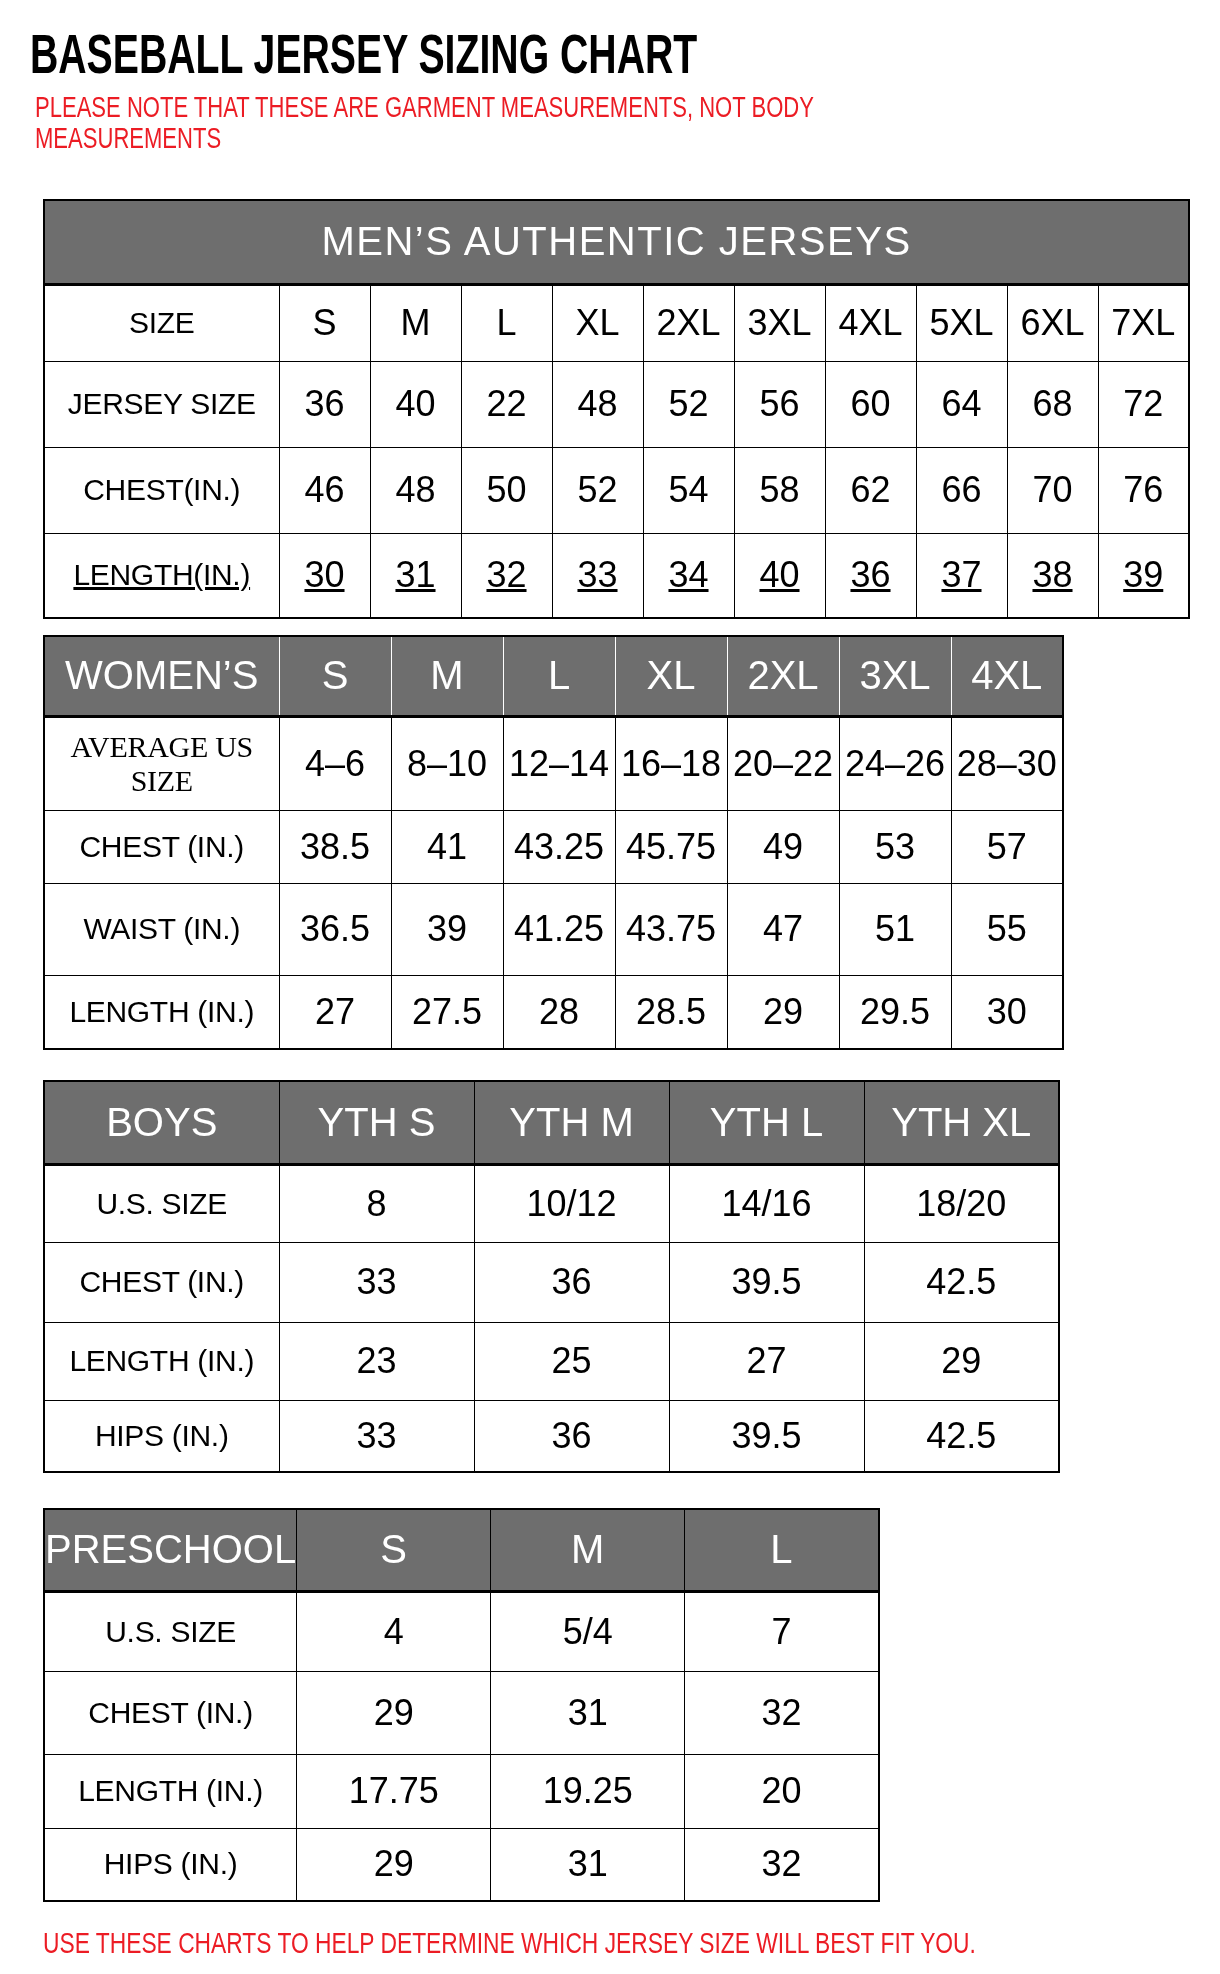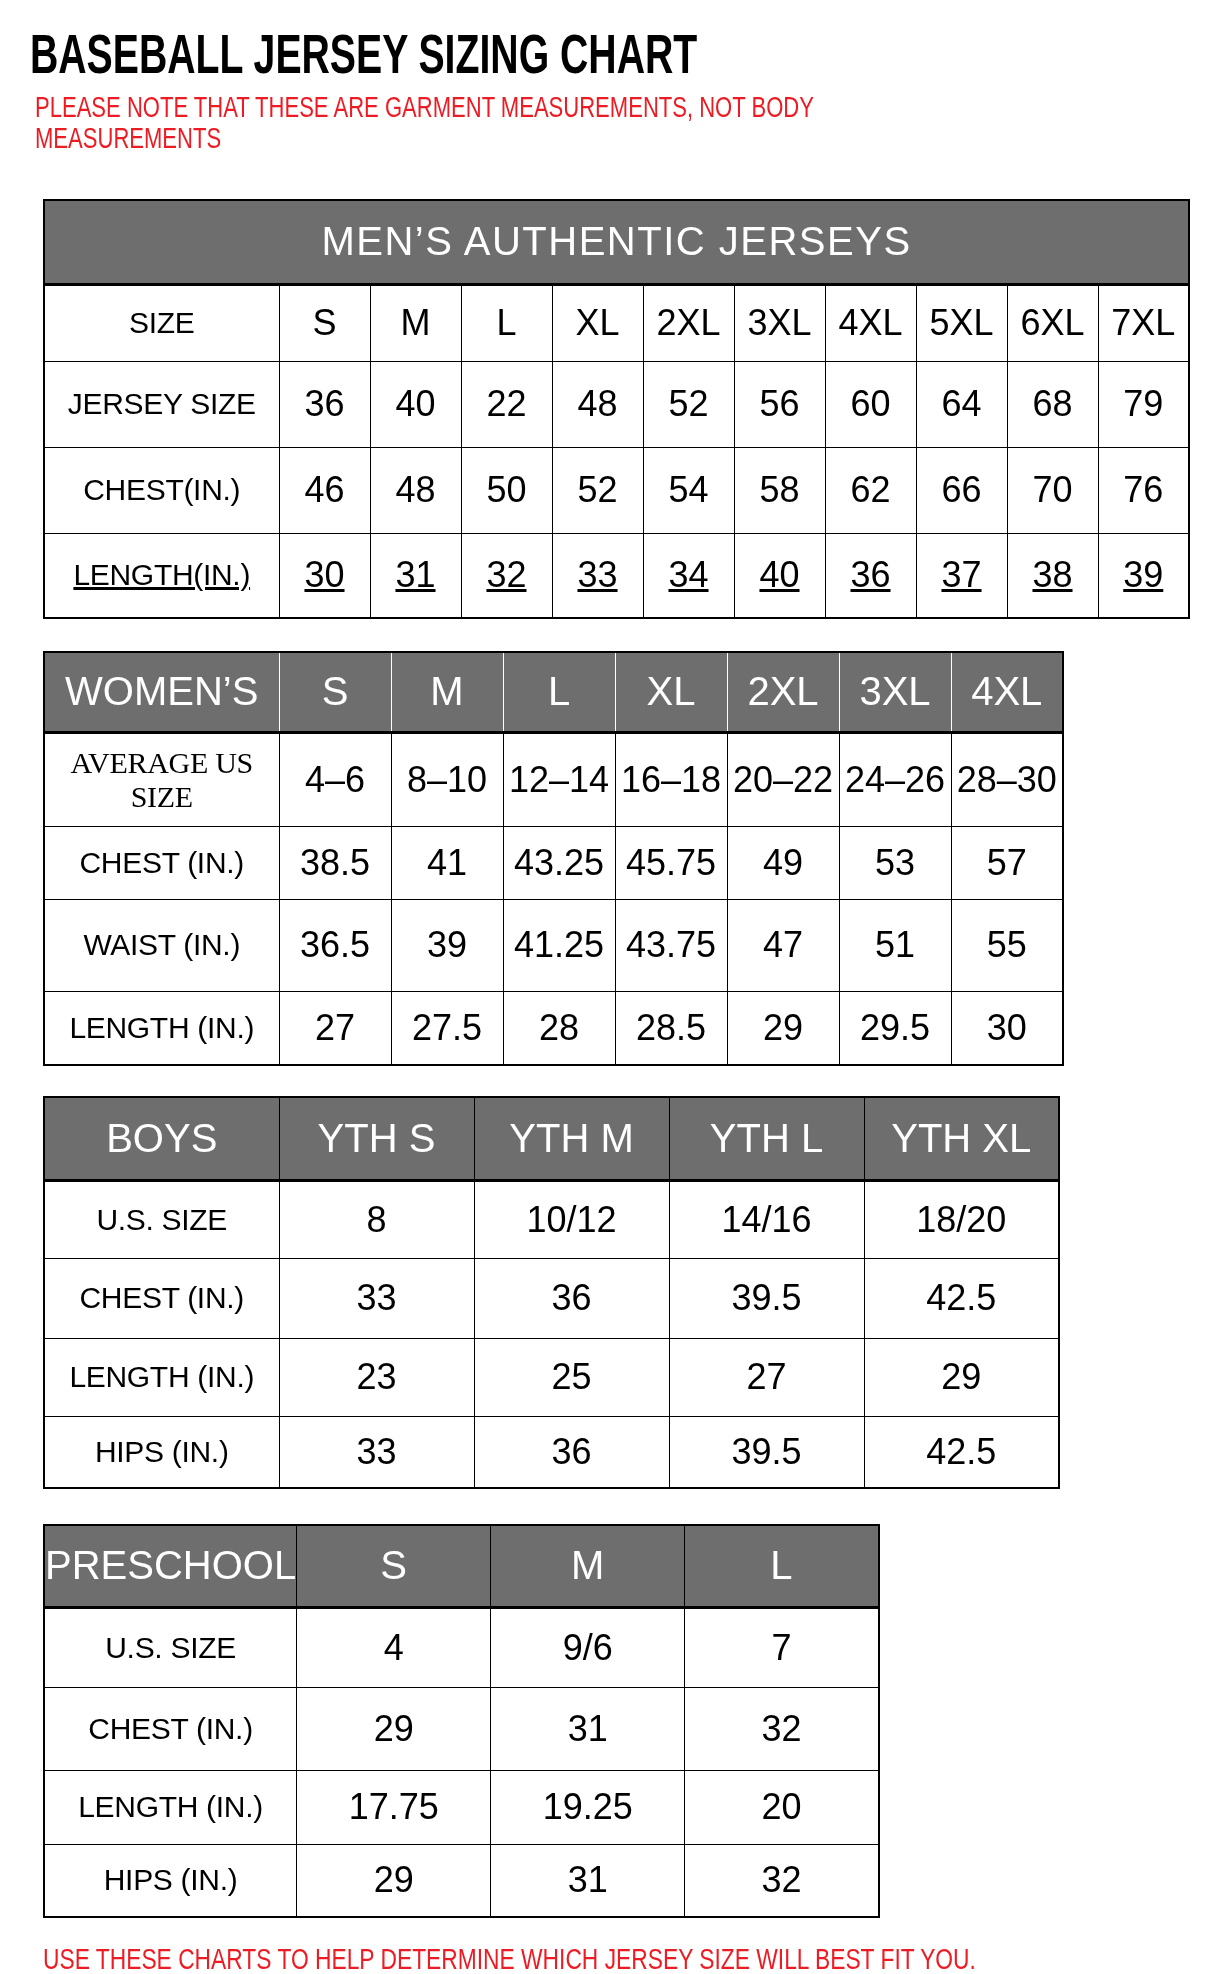--- a/index.html
+++ b/index.html
@@ -55,21 +55,21 @@
   col.c-w{width:112px;}
   col.c-b{width:195px;}
   col.c-p{width:194px;}
   
   tr.r72{height:72px;}tr.r73{height:73px;}tr.r74{height:74px;}
   tr.r77{height:77px;}tr.r78{height:78px;}tr.r80{height:80px;}
   tr.r82{height:82px;}tr.r83{height:83px;}tr.r84{height:84px;}
   tr.r85{height:85px;text-decoration:underline;}tr.r86{height:86px;}tr.r92{height:92px;}
   tr.r94{height:94px;}
   .mt-mens{margin-top:45px;}
-  .mt-w{margin-top:32px;padding-left:32px;}
+  .mt-w{margin-top:16px;padding-left:32px;}
   .mt-b{margin-top:30px;}
   .mt-p{margin-top:35px;}
   .footer{
     margin:24px 0 0 43px;
     color:var(--red);
     font-size:30px;font-weight:400;white-space:nowrap;
     transform:scaleX(0.76);transform-origin:0 0;
   }
 </style>
 </head>
@@ -117,21 +117,21 @@
     <td class="lbl">JERSEY SIZE</td>
     <td>36</td>
     <td>40</td>
     <td>22</td>
     <td>48</td>
     <td>52</td>
     <td>56</td>
     <td>60</td>
     <td>64</td>
     <td>68</td>
-    <td>79</td>
+    <td>72</td>
   </tr>
   <tr class="r86">
     <td class="lbl">CHEST(IN.)</td>
     <td>46</td>
     <td>48</td>
     <td>50</td>
     <td>52</td>
     <td>54</td>
     <td>58</td>
     <td>62</td>
@@ -277,21 +277,21 @@
   <tbody>
       <tr class="r82">
     <th>PRESCHOOL</th>
     <th>S</th>
     <th>M</th>
     <th>L</th>
   </tr>
   <tr class="r80">
     <td class="lbl">U.S. SIZE</td>
     <td>4</td>
-    <td>9/6</td>
+    <td>5/4</td>
     <td>7</td>
   </tr>
   <tr class="r83">
     <td class="lbl">CHEST (IN.)</td>
     <td>29</td>
     <td>31</td>
     <td>32</td>
   </tr>
   <tr class="r74">
     <td class="lbl">LENGTH (IN.)</td>

